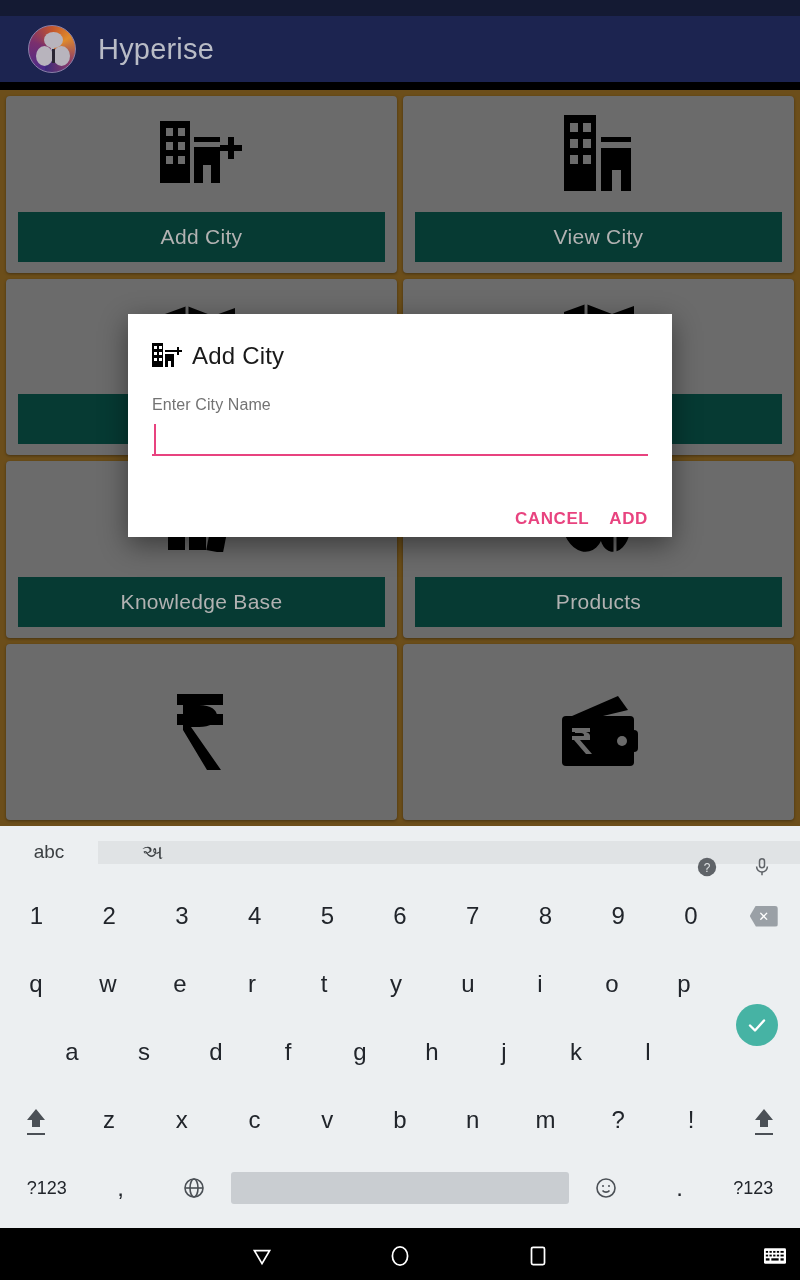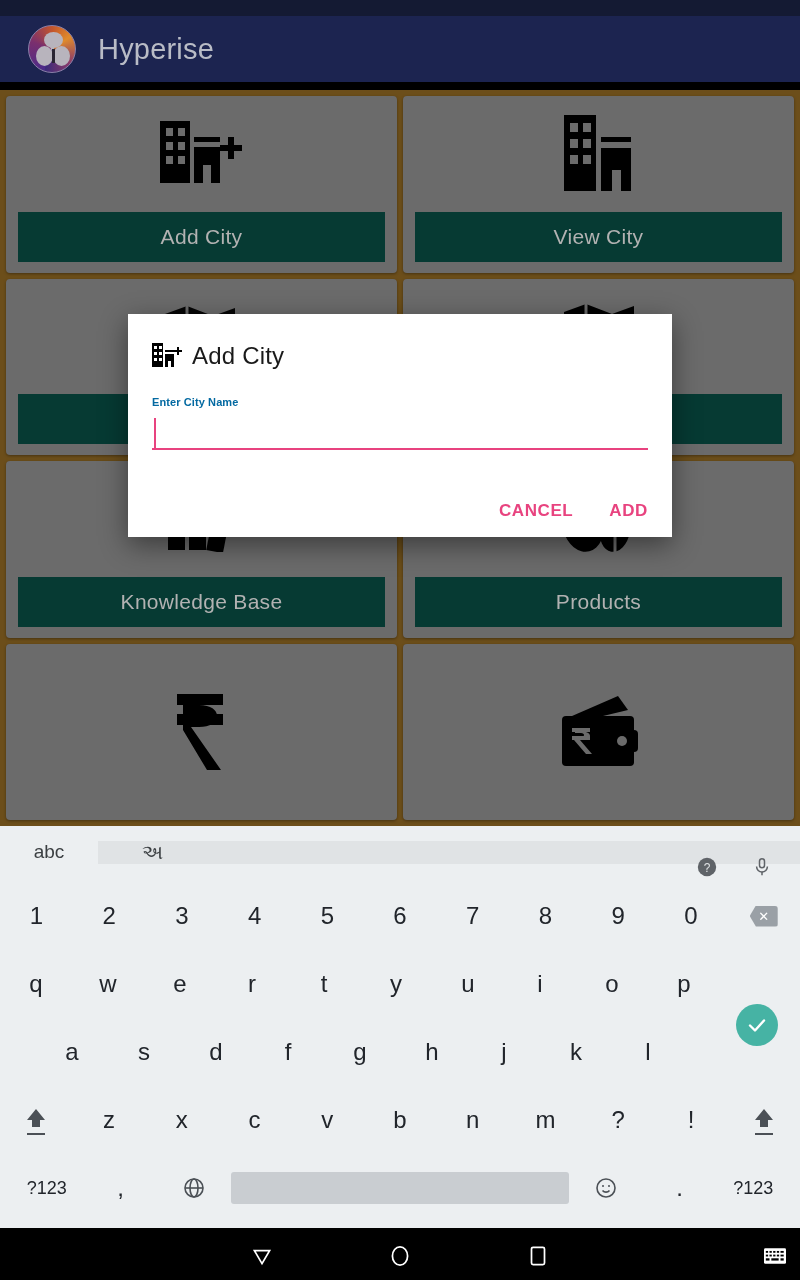--- a/index.html
+++ b/index.html
@@ -91,33 +91,33 @@
     background: #fff;
     box-shadow: 0 8px 26px rgba(0,0,0,.45);
     padding: 24px;
   }
   .dialog-title-row { display: flex; align-items: center; gap: 10px; margin-top: 4px; }
   .dialog-title-icon { color: #000; display: flex; align-items: center; }
   .dialog-title {
     font-size: 24px; color: #1a1a1a; font-weight: 400; letter-spacing: .2px;
   }
   .field-wrap { margin-top: 26px; position: relative; }
-  .field-label { color: #0369a1; font-size: 11px; letter-spacing: .1px; font-weight: bold; }
+  .field-label { color: #737373; font-size: 16px; letter-spacing: .1px; }
   .field-line {
     margin-top: 6px; height: 36px;
     border-bottom: 2px solid #e8437f;
     position: relative;
   }
   .caret {
     position: absolute; left: 2px; top: 4px;
     width: 2px; height: 30px; background: #e8437f;
   }
   .dialog-actions {
-    position: absolute; right: 24px; bottom: 16px;
-    display: flex; align-items: center; gap: 36px;
+    position: absolute; right: 24px; bottom: 8px;
+    display: flex; align-items: center; gap: 20px;
   }
   .dialog-btn {
     color: #e8437f; font-size: 17px; font-weight: 700;
     letter-spacing: .6px; background: none; border: none;
     cursor: pointer; font-family: inherit;
   }
 
   
   .keyboard {
     position: absolute; left: 0; top: 826px; width: 800px; height: 402px;

